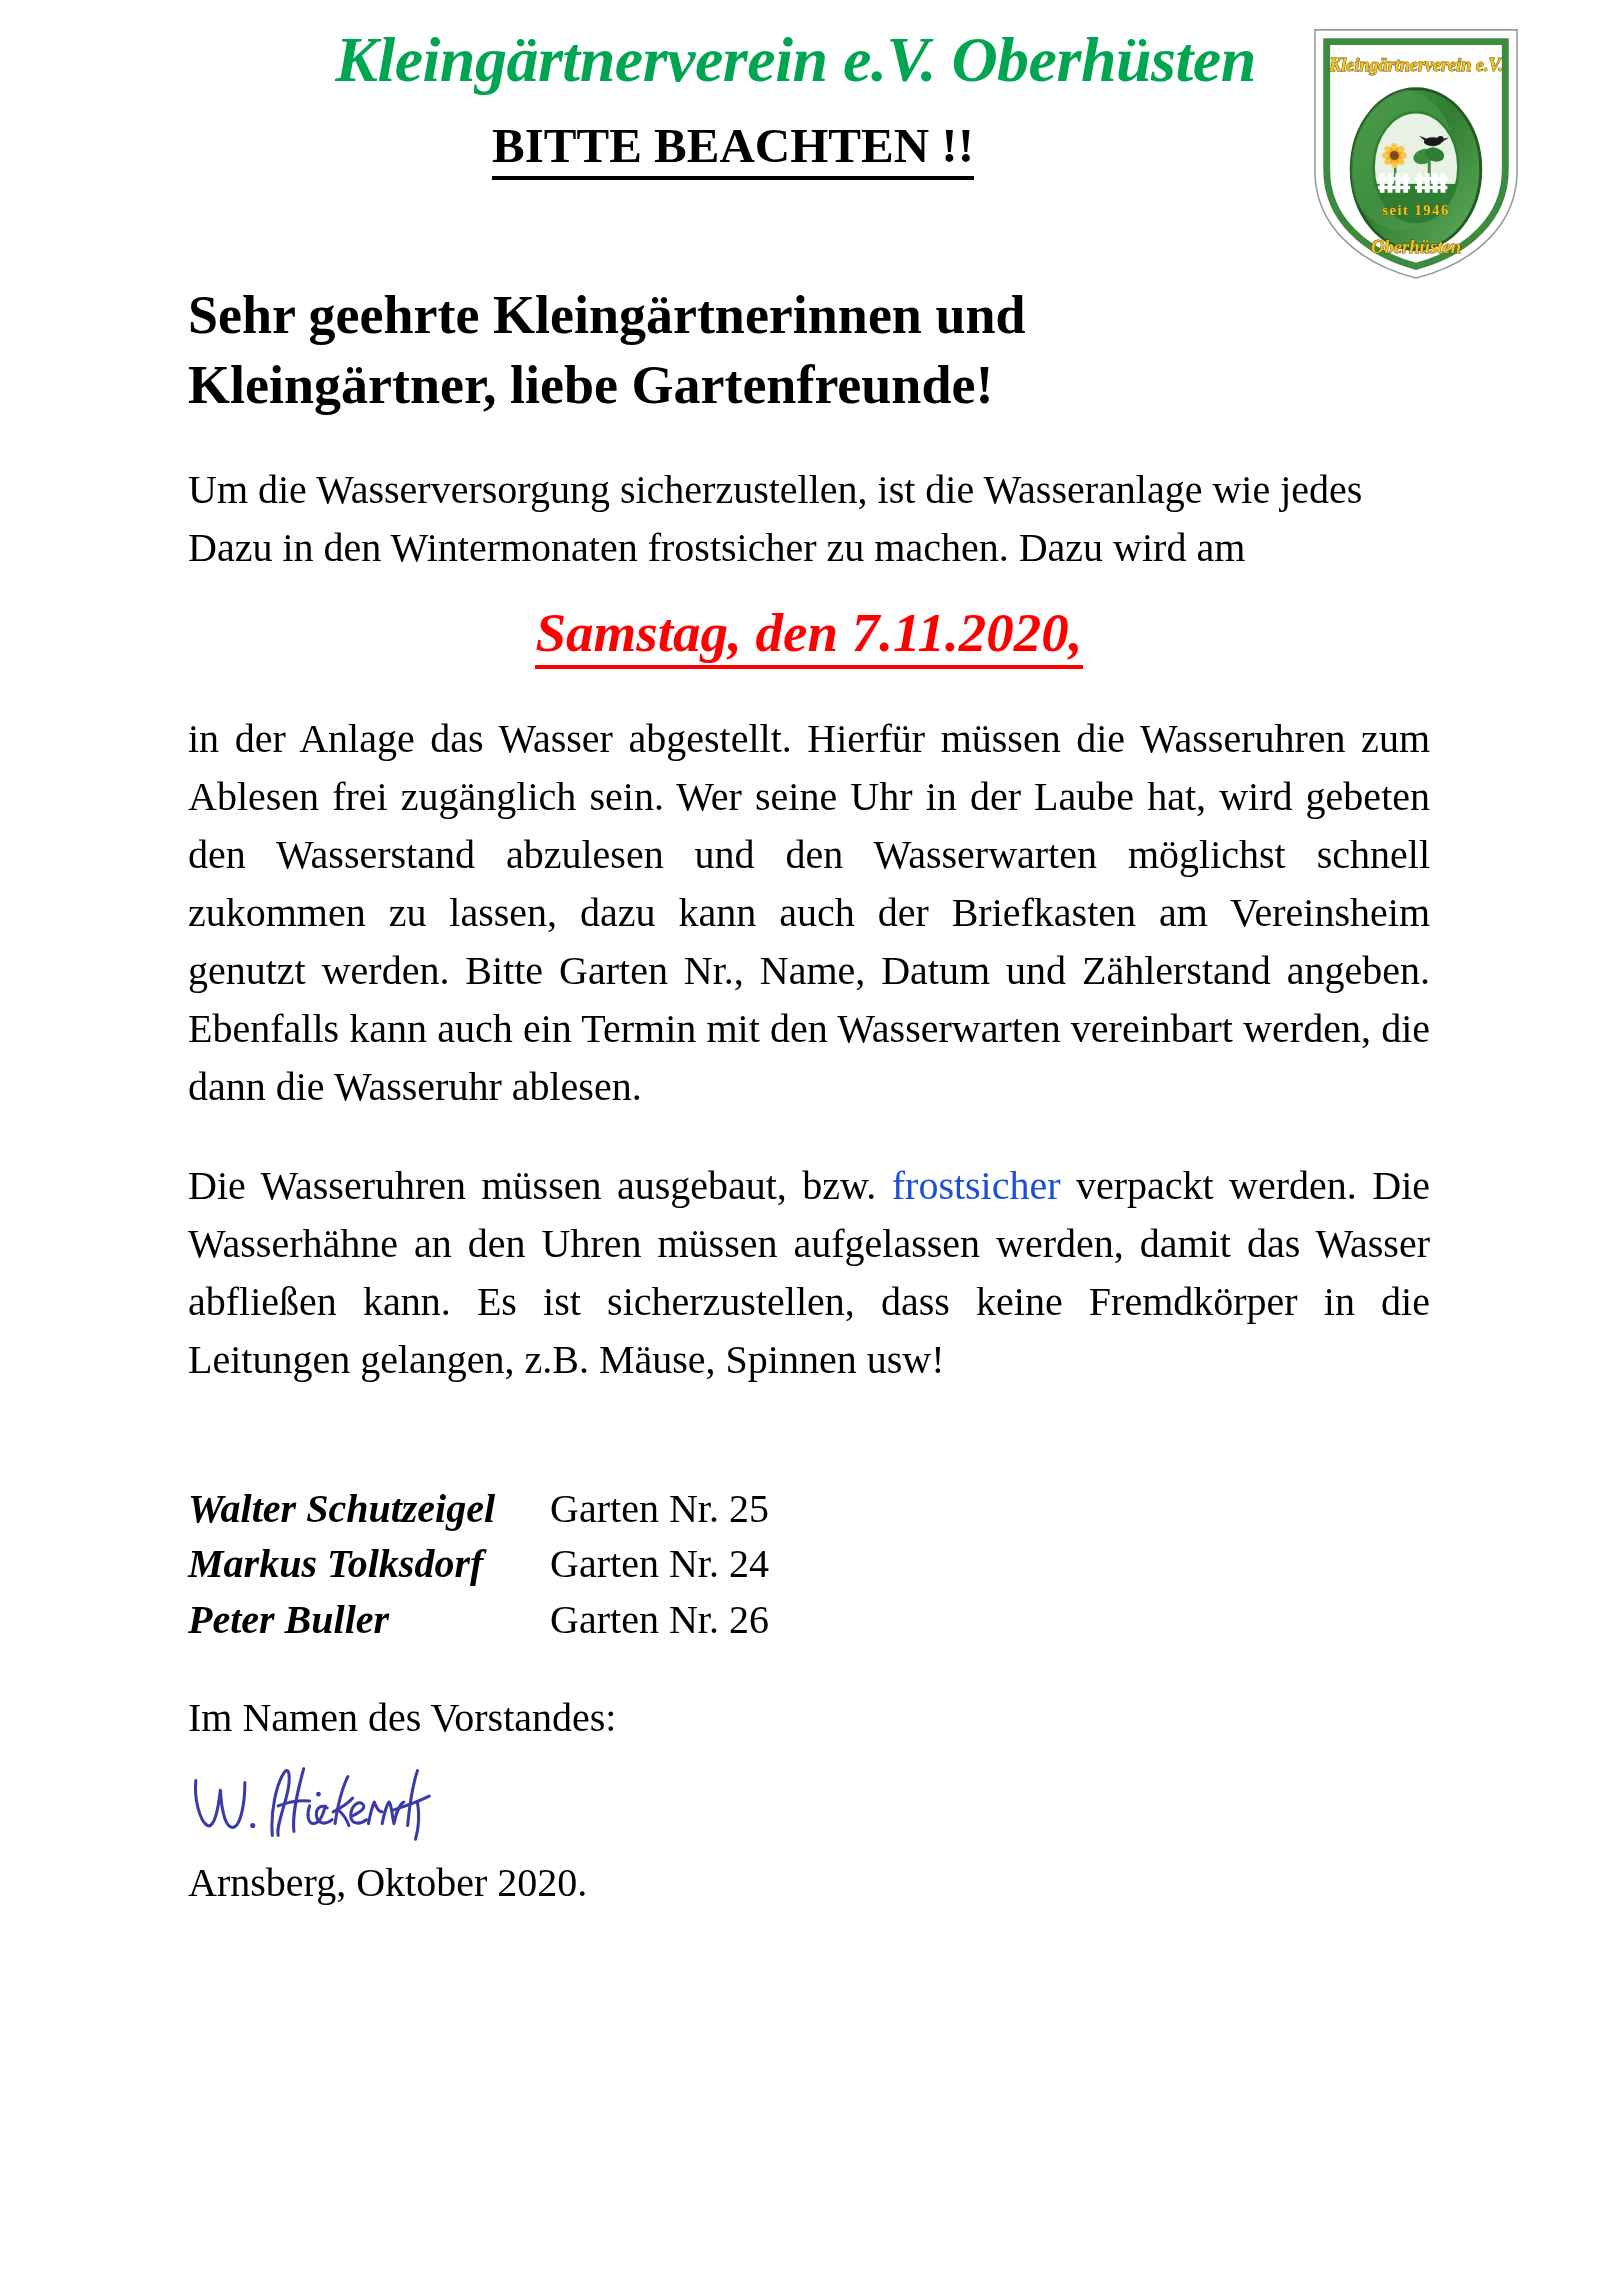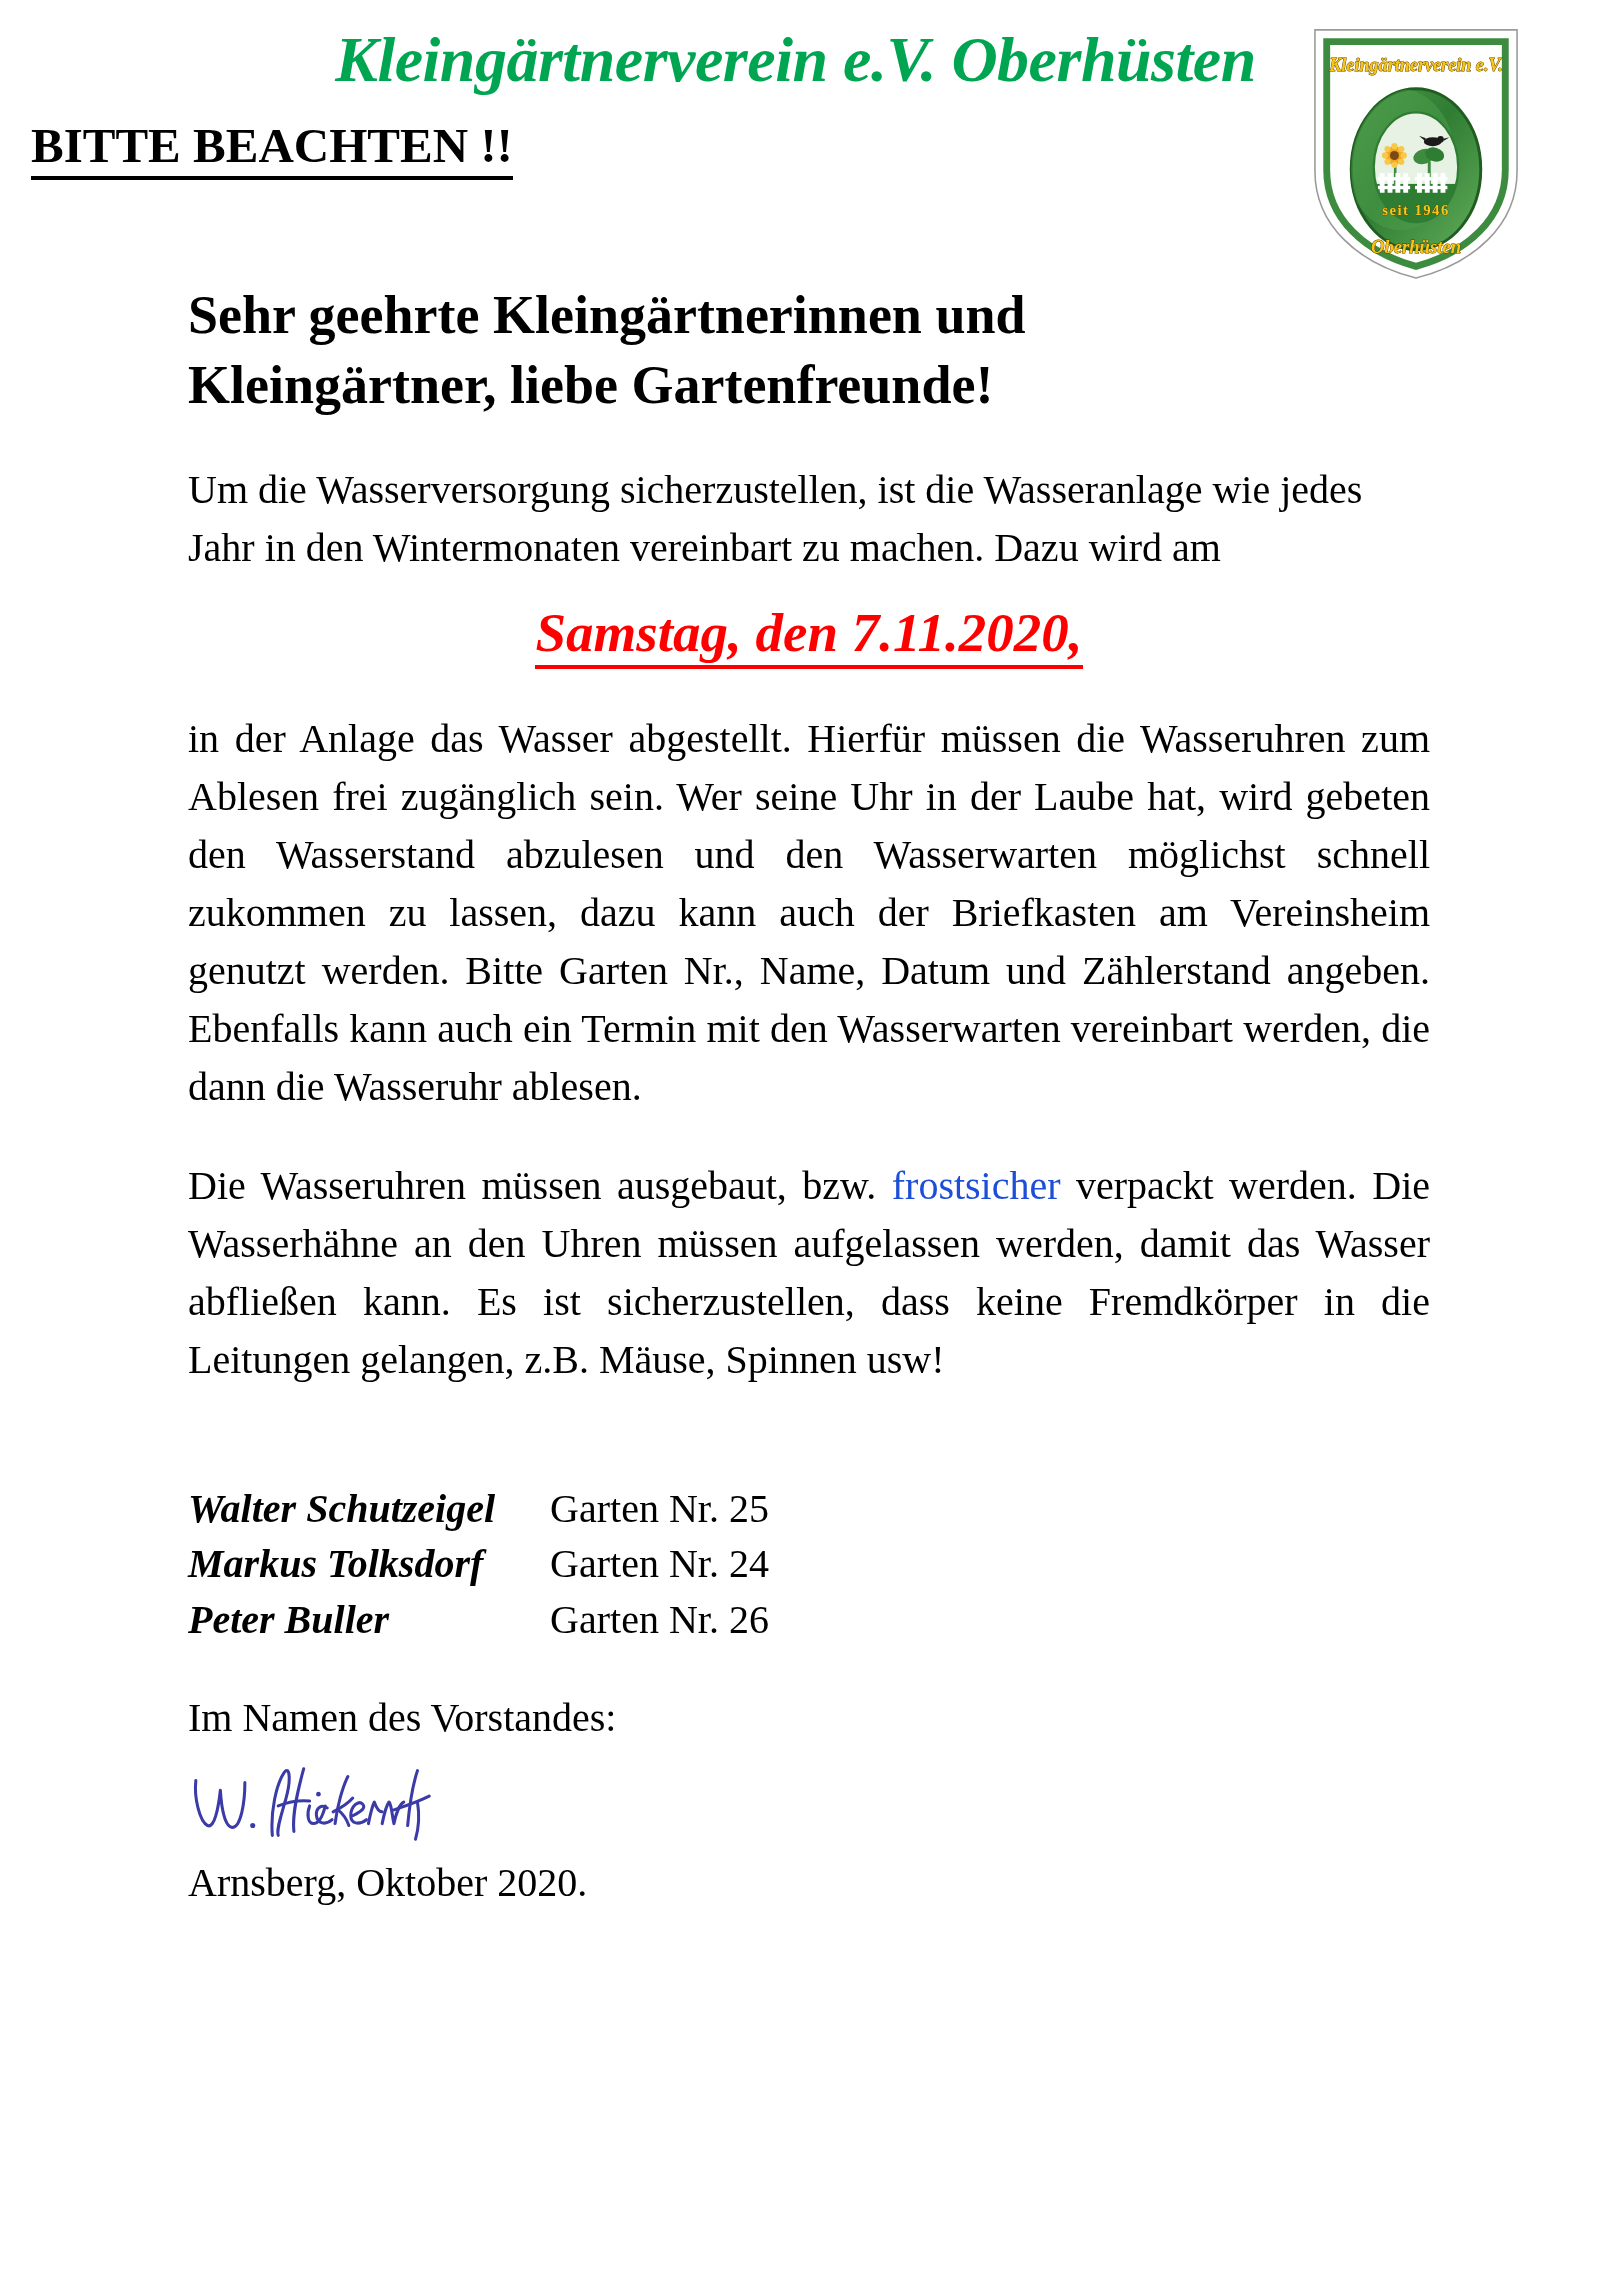--- a/index.html
+++ b/index.html
@@ -34,20 +34,21 @@
     font-style: italic;
     font-size: 64px;
     line-height: 1.05;
     color: #00a551;
     letter-spacing: -0.5px;
     padding-right: 69px;
     padding-left: 39px;
     white-space: nowrap;
   }
   .notice-title {
+    text-align: center;
     font-weight: bold;
     font-size: 49px;
     line-height: 1.05;
     color: #000000;
     margin-top: 27.4px;
     padding-right: 186px;
     padding-left: 31px;
   }
   .notice-title span.u {
     border-bottom: 4.9px solid #000;
@@ -244,21 +245,21 @@
     </div>
   </div>
 
   <div class="content">
 
     <div class="salutation">
       <div>Sehr geehrte Kleingärtnerinnen und</div>
       <div>Kleingärtner, liebe Gartenfreunde!</div>
     </div>
 
-    <div class="para">Um die Wasserversorgung sicherzustellen, ist die Wasseranlage wie jedes Jahr in den Wintermonaten vereinbart zu machen. Dazu wird am</div>
+    <div class="para">Um die Wasserversorgung sicherzustellen, ist die Wasseranlage wie jedes Dazu in den Wintermonaten frostsicher zu machen. Dazu wird am</div>
 
     <div class="date-line">
       <span>Samstag, den 7.11.2020,</span>
     </div>
 
     <div class="para justify">in der Anlage das Wasser abgestellt. Hierfür müssen die Wasseruhren zum Ablesen frei zugänglich sein. Wer seine Uhr in der Laube hat, wird gebeten den Wasserstand abzulesen und den Wasserwarten möglichst schnell zukommen zu lassen, dazu kann auch der Briefkasten am Vereinsheim genutzt werden. Bitte Garten Nr., Name, Datum und Zählerstand angeben. Ebenfalls kann auch ein Termin mit den Wasserwarten vereinbart werden, die dann die Wasseruhr ablesen.</div>
 
     <div class="para justify">
       <span>Die Wasseruhren müssen ausgebaut, bzw. </span><span class="hl-red">frostsicher</span><span> verpackt werden. Die Wasserhähne an den Uhren müssen aufgelassen werden, damit das Wasser abfließen kann. Es ist sicherzustellen, dass keine Fremdkörper in die Leitungen gelangen, z.B. Mäuse, Spinnen usw!</span>
     </div>

